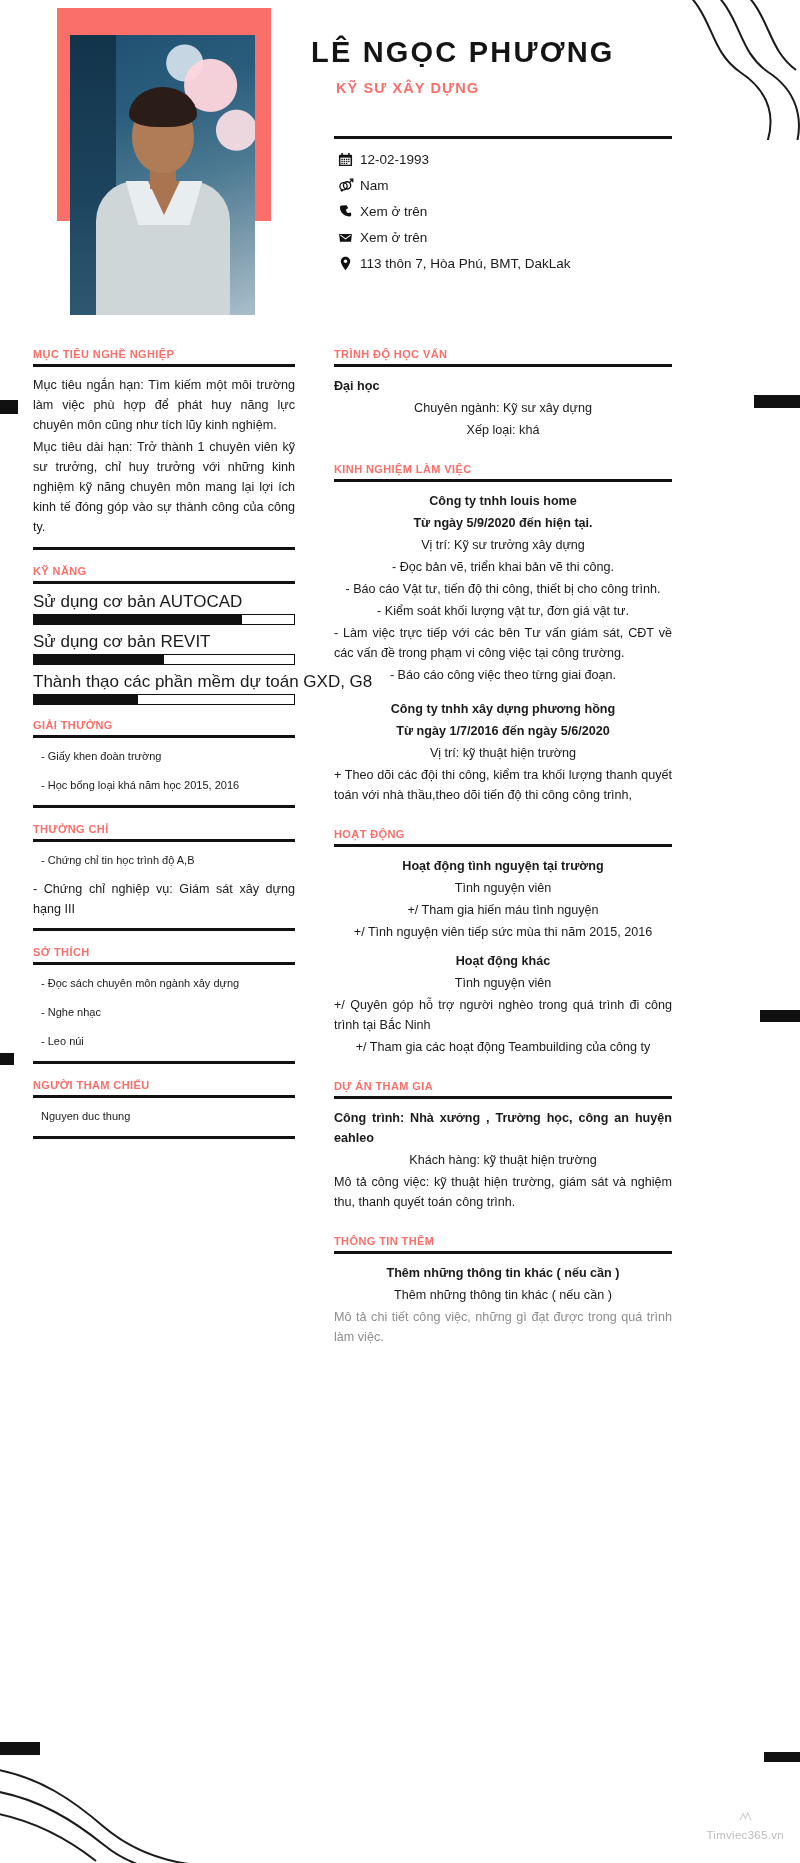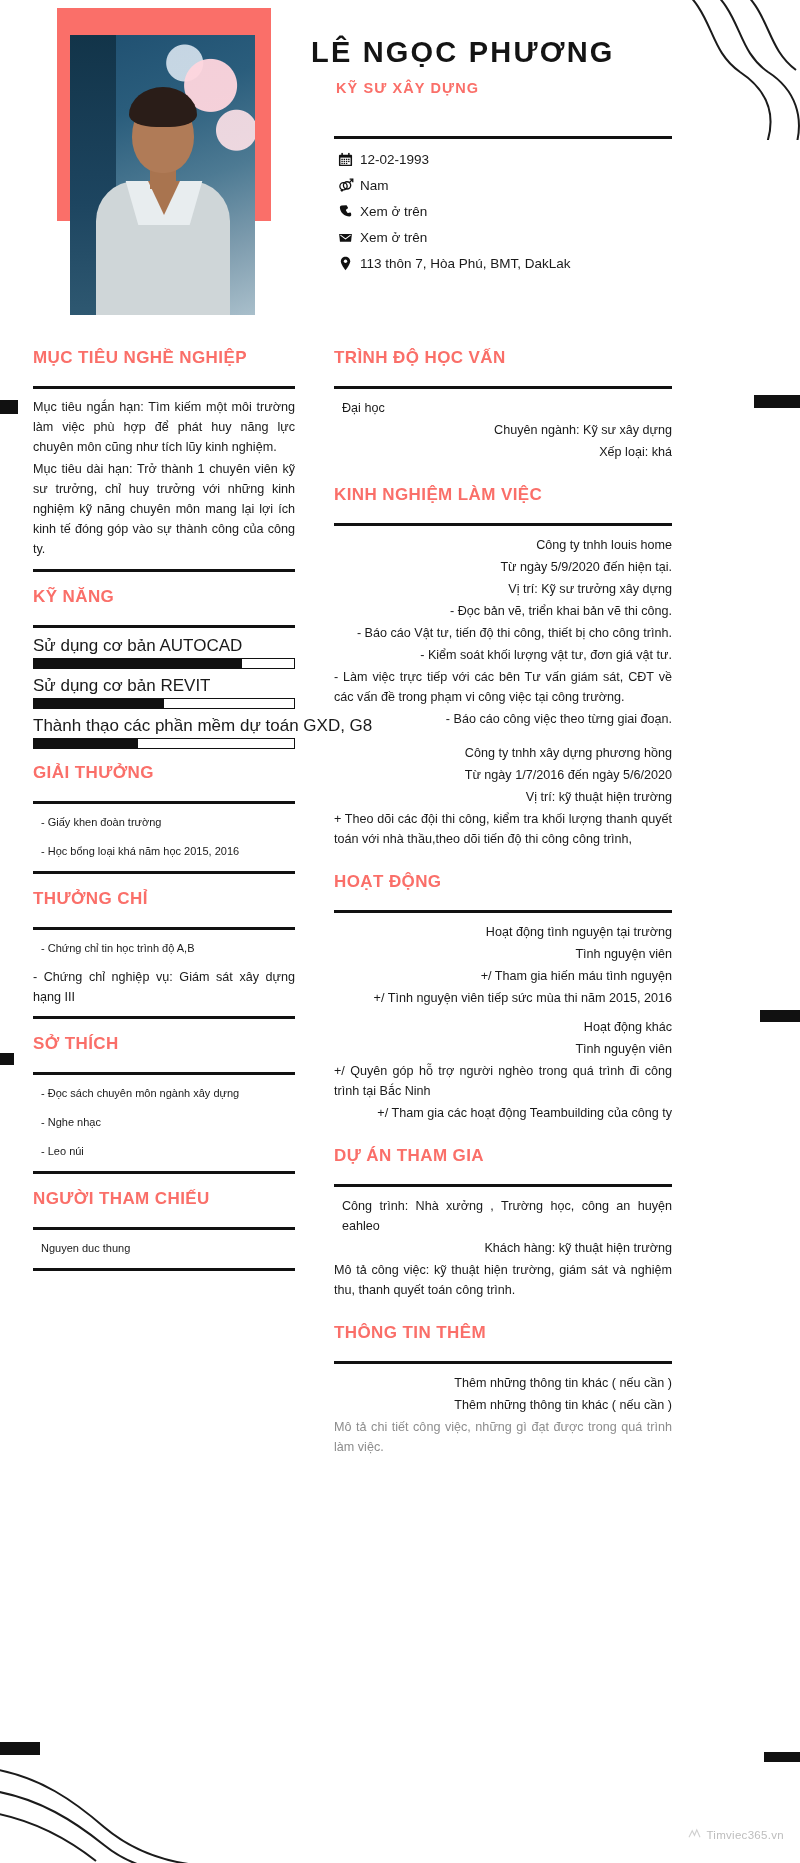--- a/index.html
+++ b/index.html
@@ -41,42 +41,42 @@
   .contact{position:absolute;left:337px;top:146px;width:345px;}
   .crow{display:flex;align-items:center;gap:6px;height:26px;font-size:13.5px;color:#1a1a1a;}
   .crow .ic{width:17px;height:17px;flex:0 0 17px;display:flex;align-items:center;justify-content:center;color:#111;}
   .crow .ic svg{display:block;}
 
   
   .left{position:absolute;left:33px;top:348px;width:262px;}
   .right{position:absolute;left:334px;top:348px;width:338px;}
 
   .sec{margin-bottom:3px;}
-  .sec-t{font-size:17px;font-weight:700;color:#fa6f69;letter-spacing:.4px;padding-bottom:18px;}
+  .sec-t{font-size:11px;font-weight:700;color:#fa6f69;letter-spacing:.4px;padding-bottom:4px;}
   .rule{height:3px;background:#111;margin-bottom:8px;}
 
   .p{font-size:12.6px;line-height:20px;text-align:justify;margin:0 0 2px 0;color:#1a1a1a;}
-  .p.l{text-align:right;}
-  .b{font-weight:400;margin-left:8px;}
+  .p.l{text-align:center;}
+  .b{font-weight:700;}
   .muted{color:#8d8d8d;}
 
   
   .skill{margin-bottom:7px;}
   .skill-n{font-size:17px;line-height:19px;margin-bottom:3px;white-space:nowrap;}
   .bar{height:9px;background:#fff;border:1.5px solid #111;position:relative;}
   .bar > i{display:block;height:100%;background:#111;}
 
   .li{font-size:11px;line-height:21px;margin:8px;}
   .sp{height:12px;}
   .sp-s{height:7px;}
   .sp-l{height:20px;}
 
   .rt-rule{height:3px;background:#111;margin-bottom:9px;}
 
-  .foot{position:absolute;right:16px;bottom:22px;font-size:11.5px;color:#bdbdbd;letter-spacing:.3px;display:flex;align-items:center;gap:5px;}
+  .foot{position:absolute;right:16px;bottom:22px;font-size:11.5px;color:#bdbdbd;letter-spacing:.3px;display:flex;align-items:center;gap:5px;flex-direction:column;}
 </style>
 </head>
 <body>
 
 <div class="page">
 
   <svg class="wave-tr" viewBox="0 0 180 150" fill="none">
     <path d="M54 -8 C 96 22, 86 58, 120 82 C 150 102, 156 128, 146 156" stroke="#1b1b1b" stroke-width="2" fill="none"></path>
     <path d="M82 -8 C 124 22, 114 58, 148 82 C 176 100, 184 128, 176 156" stroke="#1b1b1b" stroke-width="2" fill="none"></path>
     <path d="M112 -8 C 152 20, 144 56, 176 80" stroke="#1b1b1b" stroke-width="2" fill="none"></path>

